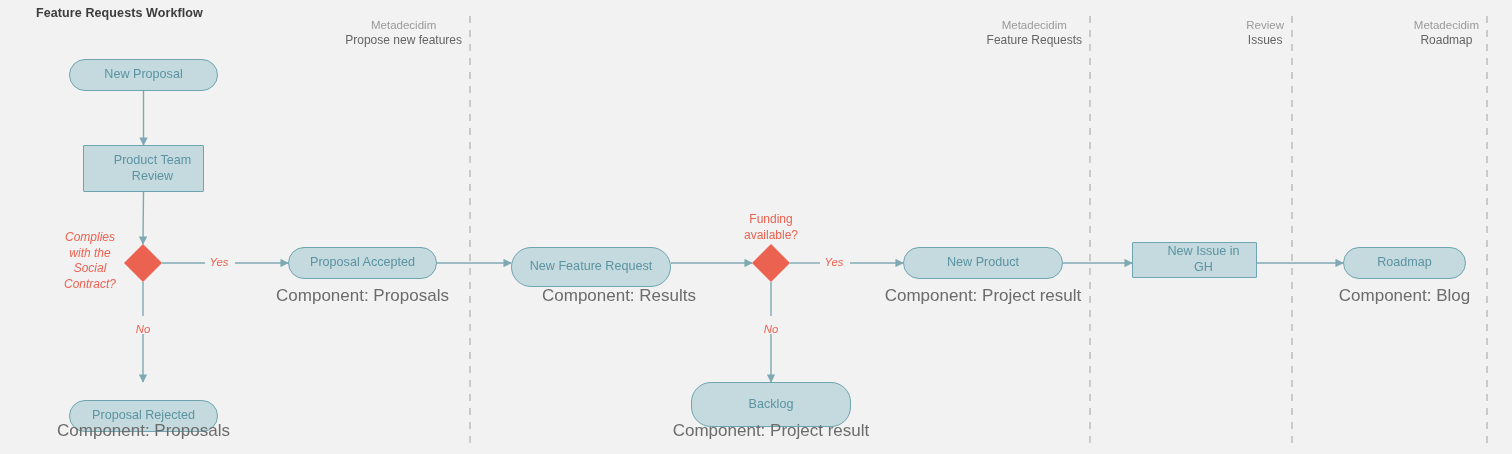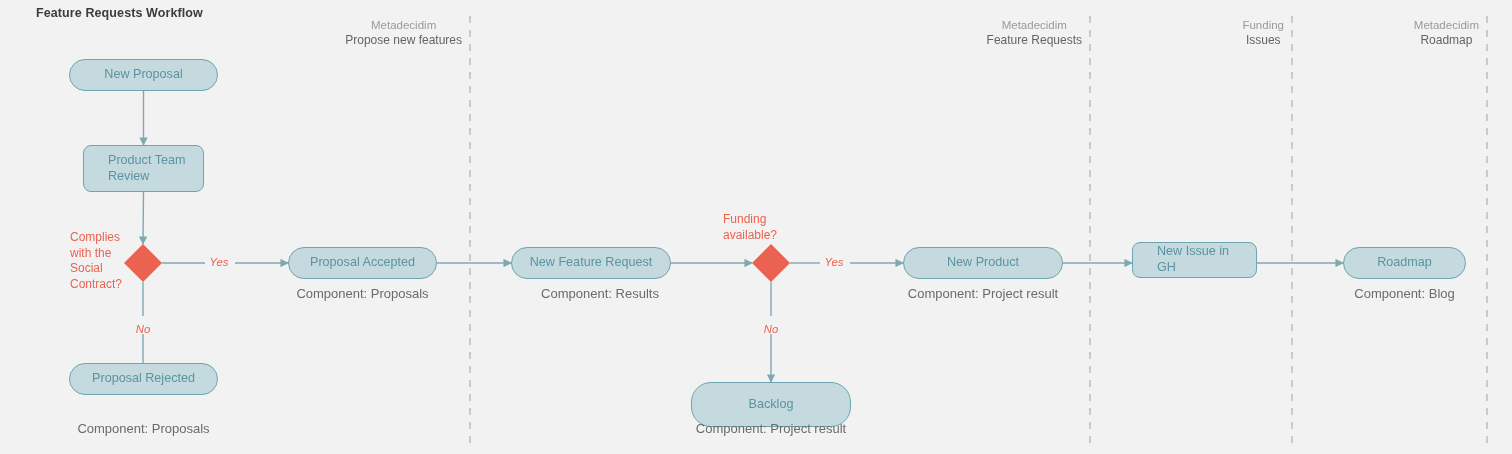--- a/index.html
+++ b/index.html
@@ -56,42 +56,43 @@
   .node {
     position: absolute;
     box-sizing: border-box;
     background: #c4dade;
     border: 1.4px solid #6fa5b0;
     color: #5b93a2;
     font-size: 12.6px;
     display: flex;
     align-items: center;
     justify-content: center;
-    text-align: left;
+    text-align: center;
     line-height: 1.25;
     padding: 0 6px;
   }
   .node.rounded { border-radius: 20px; }
-  .node.rect { border-radius: 8px; padding-left: 24px; }
+  .node.rect { border-radius: 1px; padding-left: 24px; }
 
   
   .component-label {
     position: absolute;
-    font-size: 13px;
+    font-size: 17px;
     color: #6b6b6b;
     text-align: center;
     white-space: nowrap;
     transform: translateX(-50%);
   }
 
   
   .decision-label {
     position: absolute;
     font-size: 12px;
     color: #ec6250;
+    text-align: center;
     line-height: 1.3;
     white-space: nowrap;
   }
   .decision-label.multiline { white-space: normal; }
 
   .edge-label {
     position: absolute;
     font-size: 11.3px;
     color: #ec6250;
     text-align: center;
@@ -138,61 +139,61 @@
   <div id="overlay">
       <div class="lane-header" style="right: 1050px; top: 18px;">
         <div class="lane-org">Metadecidim</div>
         <div class="lane-name">Propose new features</div>
       </div>
       <div class="lane-header" style="right: 430px; top: 18px;">
         <div class="lane-org">Metadecidim</div>
         <div class="lane-name">Feature Requests</div>
       </div>
       <div class="lane-header" style="right: 228px; top: 18px;">
-        <div class="lane-org">Funding</div>
+        <div class="lane-org">Review</div>
         <div class="lane-name">Issues</div>
       </div>
       <div class="lane-header" style="right: 33px; top: 18px;">
         <div class="lane-org">Metadecidim</div>
         <div class="lane-name">Roadmap</div>
       </div>
       <div class="node rounded" style="left: 69px; top: 59px; width: 149px; height: 32px;">
         <span>New Proposal</span>
       </div>
       <div class="node rect" style="left: 83px; top: 145px; width: 121px; height: 47px;">
         <span>Product Team Review</span>
       </div>
       <div class="node rounded" style="left: 288px; top: 247px; width: 149px; height: 32px;">
         <span>Proposal Accepted</span>
       </div>
       <div class="component-label" style="left: 362.5px; top: 286px;">Component: Proposals</div>
-      <div class="node rounded" style="left: 69px; top: 363px; width: 149px; height: 32px;">
+      <div class="node rounded" style="left: 69px; top: 400px; width: 149px; height: 32px;">
         <span>Proposal Rejected</span>
       </div>
       <div class="component-label" style="left: 143.5px; top: 421px;">Component: Proposals</div>
-      <div class="node rounded" style="left: 511px; top: 247px; width: 160px; height: 32px;">
+      <div class="node rounded" style="left: 511px; top: 247px; width: 160px; height: 40px;">
         <span>New Feature Request</span>
       </div>
-      <div class="component-label" style="left: 600px; top: 286px; text-align: center;">Component: Results</div>
+      <div class="component-label" style="left: 619px; top: 286px; text-align: center;">Component: Results</div>
       <div class="node rounded" style="left: 691px; top: 382px; width: 160px; height: 45px;">
         <span>Backlog</span>
       </div>
       <div class="component-label" style="left: 771px; top: 421px;">Component: Project result</div>
       <div class="node rounded" style="left: 903px; top: 247px; width: 160px; height: 32px;">
         <span>New Product</span>
       </div>
       <div class="component-label" style="left: 983px; top: 286px;">Component: Project result</div>
       <div class="node rect" style="left: 1132px; top: 242px; width: 125px; height: 36px;">
         <span>New Issue in GH</span>
       </div>
       <div class="node rounded" style="left: 1343px; top: 247px; width: 123px; height: 32px;">
         <span>Roadmap</span>
       </div>
       <div class="component-label" style="left: 1404.5px; top: 286px;">Component: Blog</div>
-      <div class="decision-label multiline" style="left: 70px; top: 230px; width: 68px;">Complies with the Social Contract?</div>
+      <div class="decision-label multiline" style="left: 56px; top: 230px; width: 68px; font-style: italic;">Complies with the Social Contract?</div>
       <div class="decision-label multiline" style="left: 723px; top: 212px; width: 96px;">Funding available?</div>
       <div class="edge-label" style="left: 219px; top: 256px;">Yes</div>
       <div class="edge-label" style="left: 143px; top: 323px;">No</div>
       <div class="edge-label" style="left: 834px; top: 256px;">Yes</div>
       <div class="edge-label" style="left: 771px; top: 323px;">No</div>
     </div>
 
 </div>
 
 </body></html>

